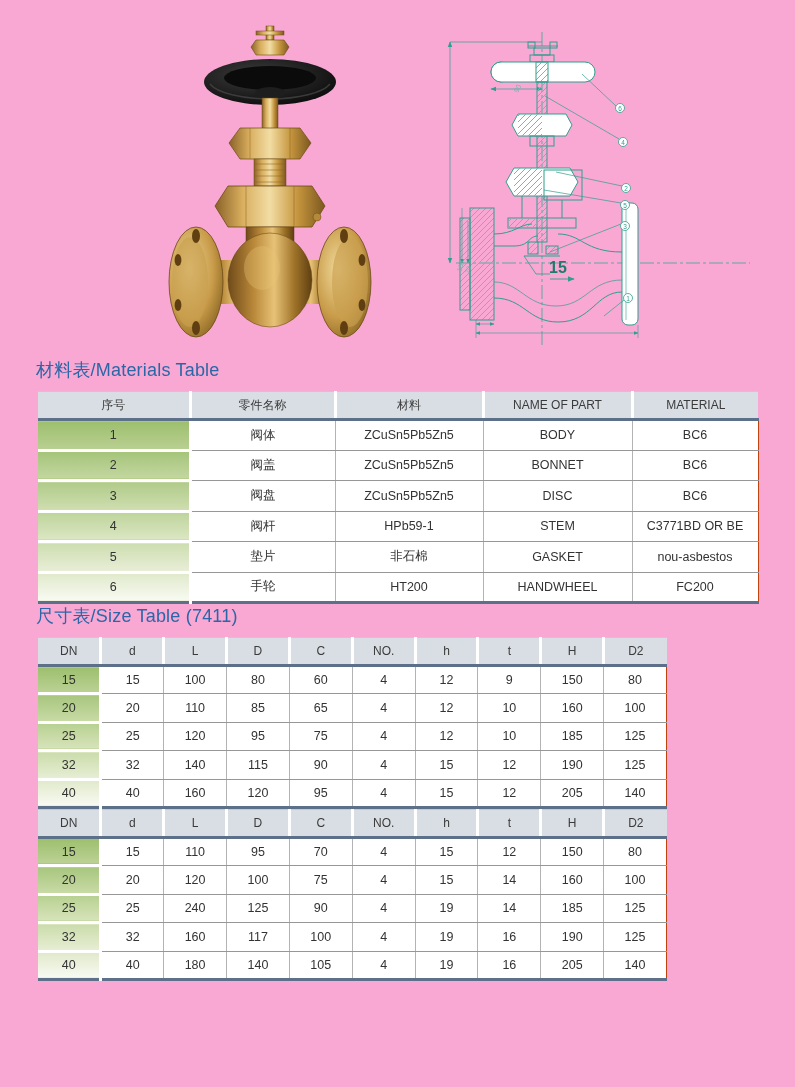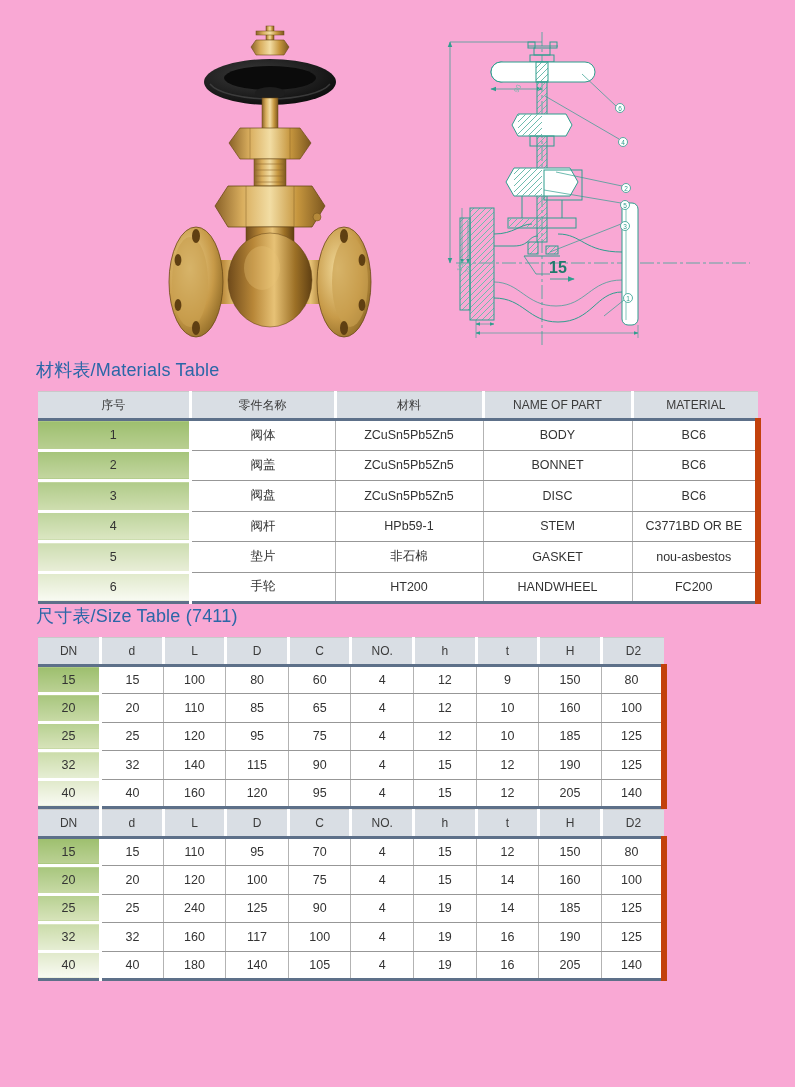--- a/index.html
+++ b/index.html
@@ -26,21 +26,21 @@
   }
   table.tbl th{
     background:#d9dee4;height:26px;font-weight:400;color:#3b3b3b;font-size:12px;
     border-left:3px solid #fff;border-bottom:3px solid #5d7089;padding:0;text-align:center;
   }
   table.tbl th:first-child{border-left:none;}
   table.tbl td{
     border-left:1px solid #b3b3b3;border-bottom:1px solid #979797;
     text-align:center;font-size:12.5px;color:#333;padding:0;background:#fff;
   }
-  table.tbl td:last-child{border-right:6px solid #c2410c;}
+  table.tbl td:last-child{border-right:1px solid #c2410c;}
   table.tbl tr:last-child td{border-bottom:none;}
   table.tbl td:first-child{border-left:none;border-right:3px solid #fff;border-bottom:3px solid #fff;}
   .mat td{height:27.5px;}
   .sz td{height:25.4px;}
 
   
   .mat tbody tr:nth-child(1) td:first-child{background:linear-gradient(#9dbf6e,#b9cf92);}
   .mat tbody tr:nth-child(2) td:first-child{background:linear-gradient(#a5c47a,#c3d6a0);}
   .mat tbody tr:nth-child(3) td:first-child{background:linear-gradient(#b0cb89,#cfdeb0);}
   .mat tbody tr:nth-child(4) td:first-child{background:linear-gradient(#bdd49b,#dbe6c2);}

